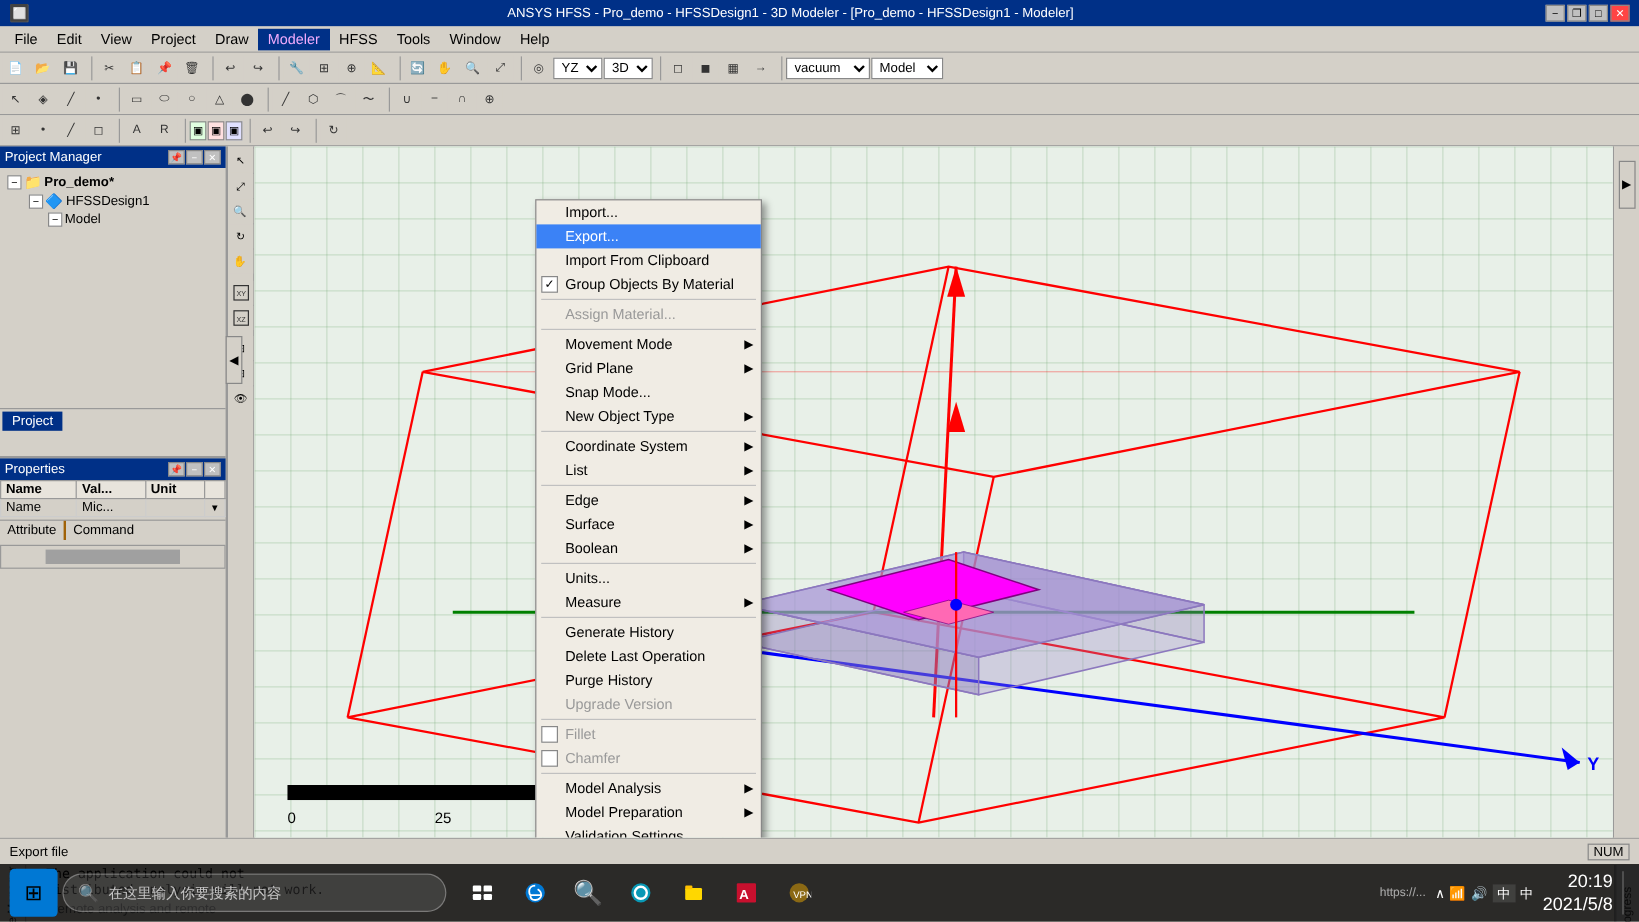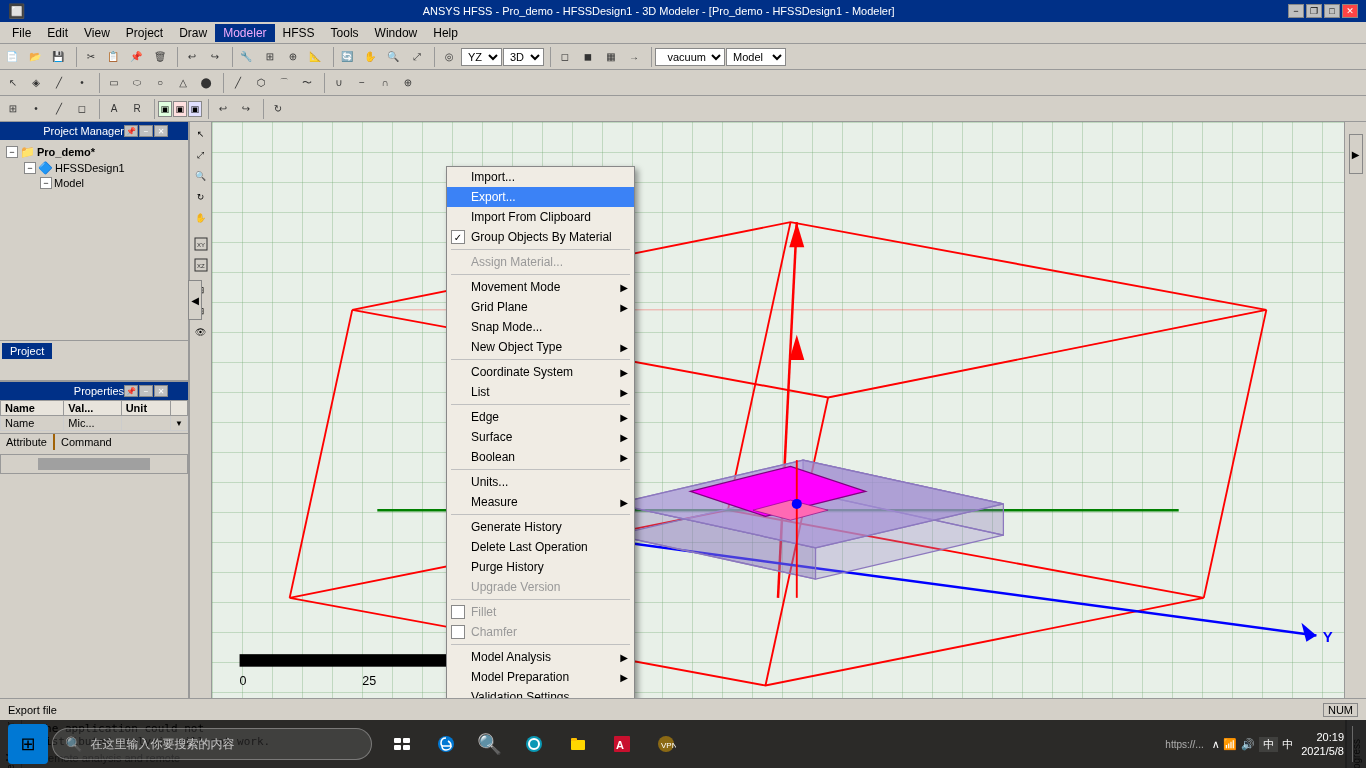--- a/index.html
+++ b/index.html
@@ -67,22 +67,22 @@
       display: flex;
       flex-direction: column;
     }
     .panel-header {
       height: 18px;
       background: #003087;
       color: white;
       font-size: 11px;
       display: flex;
       align-items: center;
-      padding: 0 20px;
-      justify-content: flex-end;
+      padding: 0 4px;
+      justify-content: space-between;
     }
     .panel-header .ph-btns { display: flex; gap: 1px; }
     .ph-btn { width: 14px; height: 12px; background: #c0c0c0; border: 1px solid #888; font-size: 8px; display: flex; align-items: center; justify-content: center; cursor: pointer; }
 
     #project-manager { flex: 0 0 260px; border-bottom: 2px solid #999; }
     #properties-panel { flex: 1; }
 
     .tree-area { padding: 4px; font-size: 11px; overflow: auto; height: 200px; }
     .tree-item { display: flex; align-items: center; gap: 2px; padding: 1px 2px; cursor: pointer; }
     .tree-expand { width: 12px; height: 12px; border: 1px solid #888; background: white; display: flex; align-items: center; justify-content: center; font-size: 9px; }
@@ -142,21 +142,21 @@
       padding: 0 8px;
       gap: 4px;
       z-index: 9999;
     }
     .taskbar-start { width: 40px; height: 40px; background: #0078d4; border-radius: 4px; display: flex; align-items: center; justify-content: center; font-size: 18px; cursor: pointer; }
     .taskbar-search { flex: 0 0 320px; height: 32px; background: rgba(255,255,255,0.1); border: 1px solid rgba(255,255,255,0.3); border-radius: 16px; display: flex; align-items: center; padding: 0 12px; gap: 8px; color: rgba(255,255,255,0.7); font-size: 12px; }
     .taskbar-icons { display: flex; gap: 8px; margin-left: 8px; }
     .taskbar-icon { width: 36px; height: 36px; display: flex; align-items: center; justify-content: center; font-size: 20px; cursor: pointer; border-radius: 4px; }
     .taskbar-right { margin-left: auto; display: flex; align-items: center; gap: 8px; color: white; font-size: 11px; }
     .sys-tray { display: flex; align-items: center; gap: 4px; font-size: 11px; color: white; }
-    .clock { text-align: right; font-size: 11px; color: white; line-height: 1.3; }
+    .clock { text-align: right; font-size: 15px; color: white; line-height: 1.3; }
 
     
     #modeler-menu {
       position: absolute;
       left: 234px;
       top: 44px;
       width: 189px;
       background: #f0ece4;
       border: 1px solid #888;
       box-shadow: 3px 3px 6px rgba(0,0,0,0.4);
@@ -265,21 +265,21 @@
   </select>
   <select class="tb-select">
     <option>3D</option><option>2D</option>
   </select>
   <div class="tb-sep"></div>
   <div class="tb-btn">◻</div>
   <div class="tb-btn">◼</div>
   <div class="tb-btn">▦</div>
   <div class="tb-btn">→</div>
   <div class="tb-sep"></div>
-  <select class="tb-select" style="width:70px;text-align:right;">
+  <select class="tb-select" style="width:70px;">
     <option>vacuum</option>
   </select>
   <select class="tb-select" style="width:60px;">
     <option>Model</option>
   </select>
 </div>
 
 <div class="toolbar">
   <div class="tb-btn">↖</div>
   <div class="tb-btn">◈</div>

